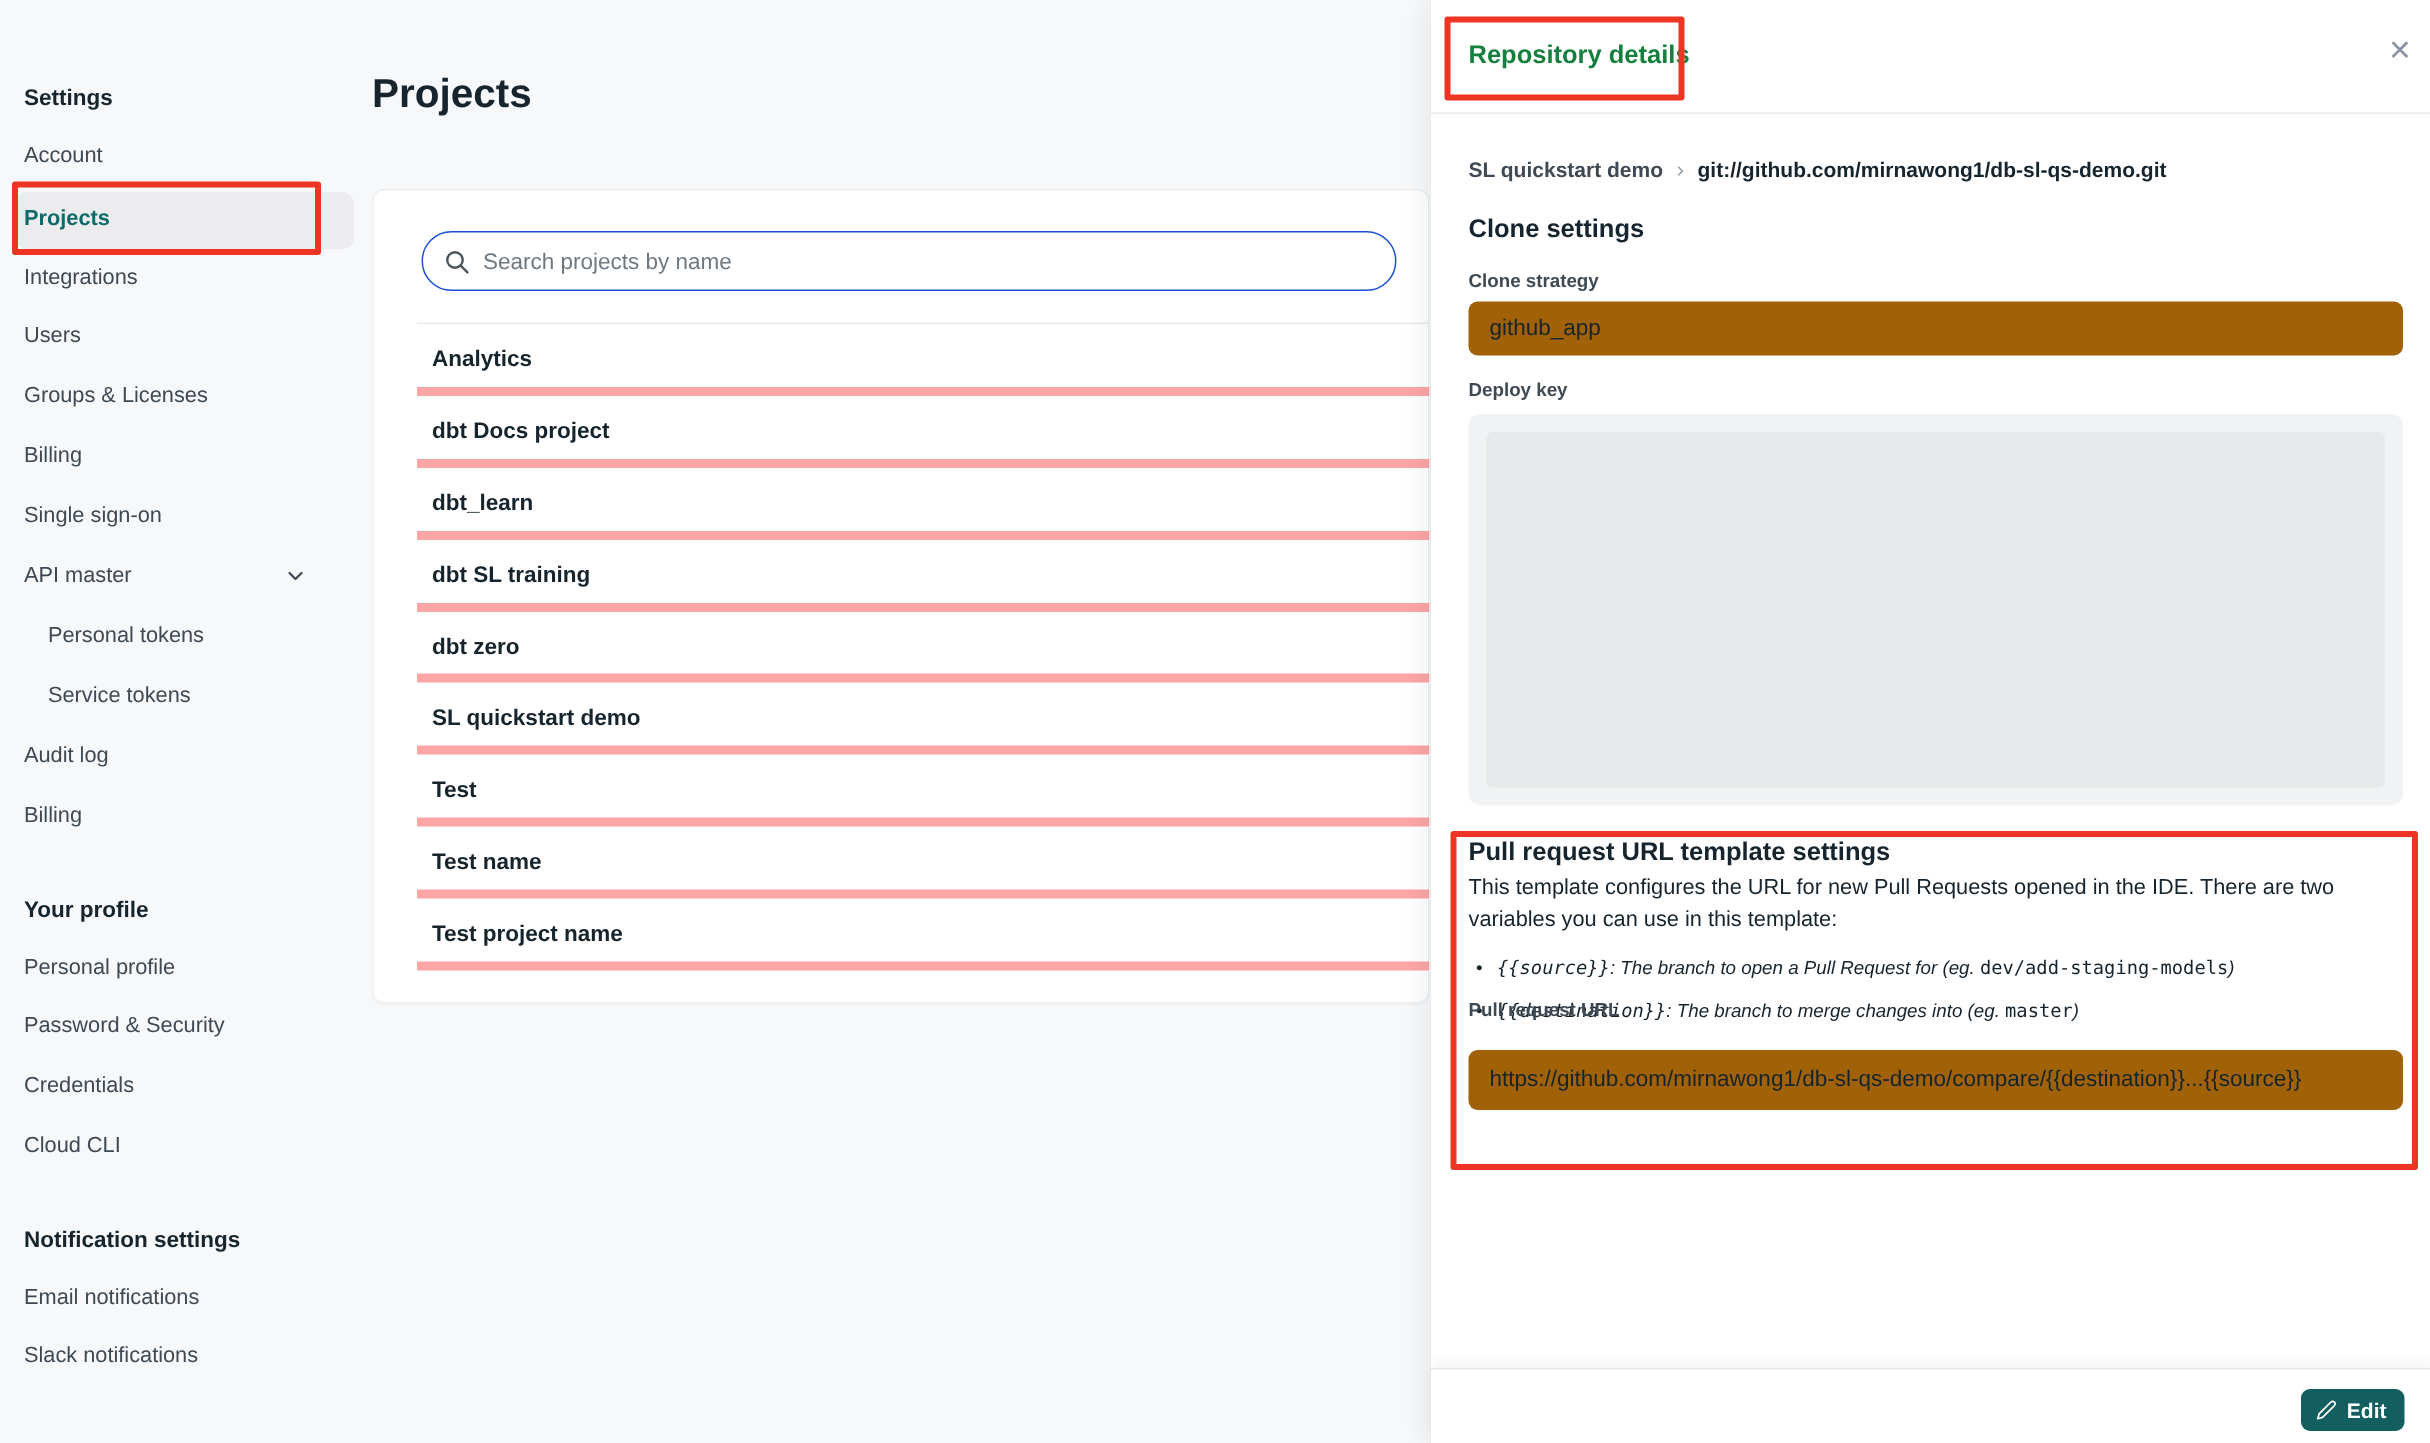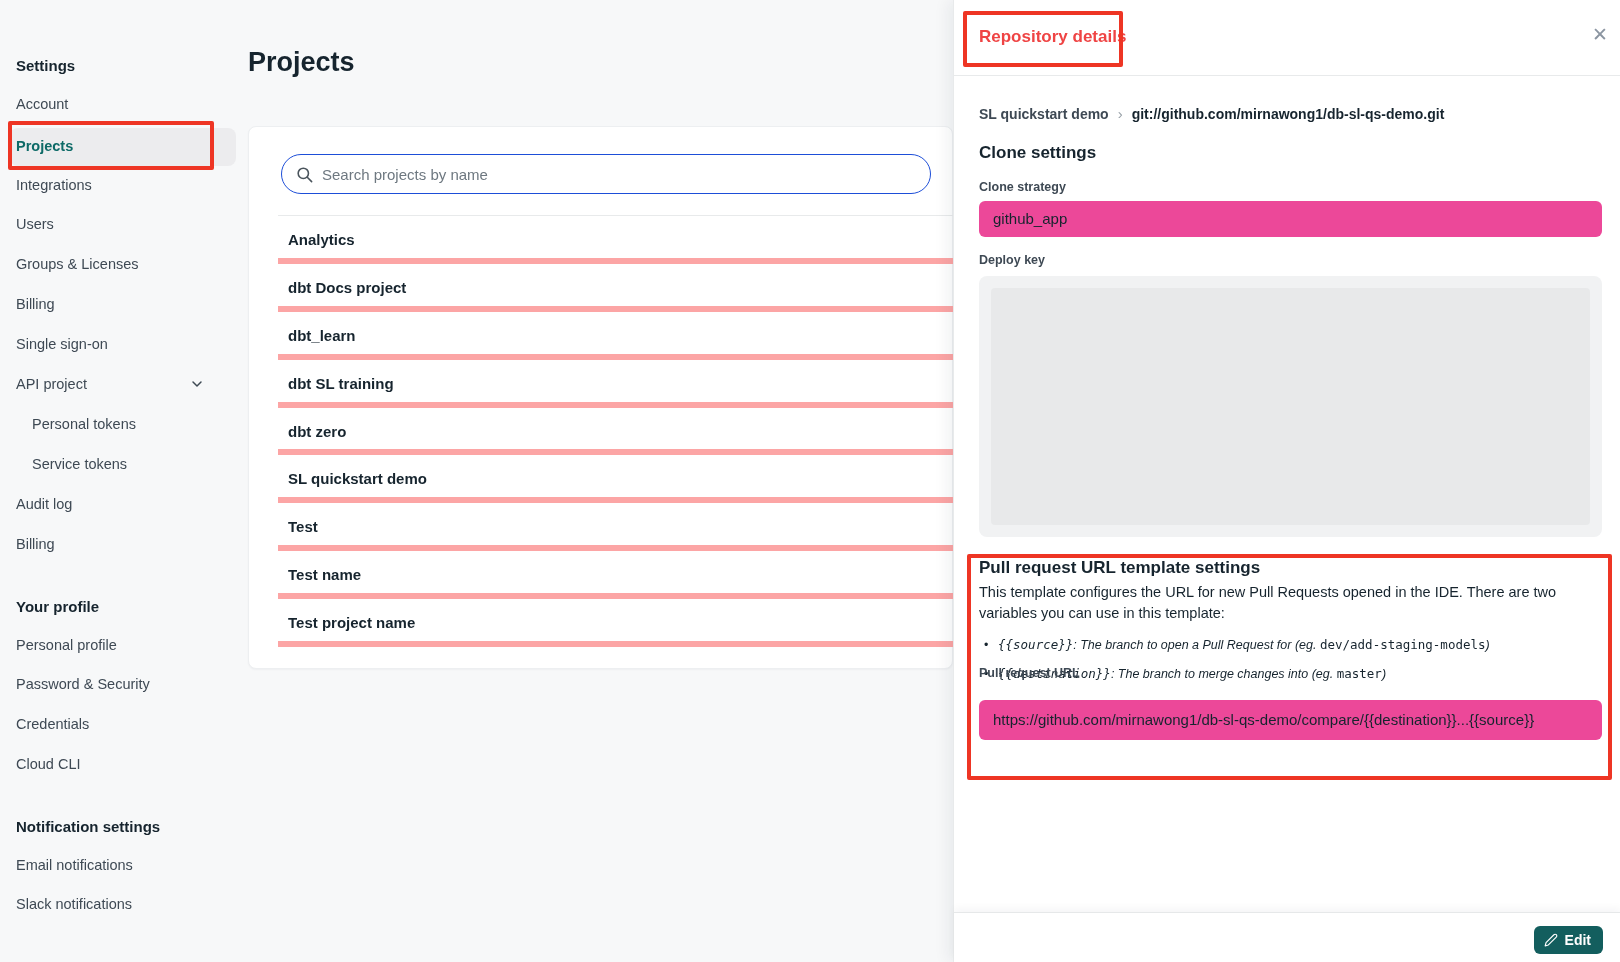--- a/index.html
+++ b/index.html
@@ -25,30 +25,30 @@
   .card { position:absolute; left:248px; top:126px; width:705px; height:543px; background:#ffffff; border:1px solid #edeff1; border-radius:8px; box-shadow:0 1px 2px rgba(22,36,46,0.04); }
   .searchbox { position:absolute; left:32px; top:27px; width:650px; height:40px; border:1px solid #1d4ed8; border-radius:20px; background:#fff; }
   .searchbox svg { position:absolute; left:13px; top:10px; }
   .searchbox input { position:absolute; left:40px; top:0; width:595px; height:38px; border:none; outline:none; font-family:"Liberation Sans",sans-serif; font-size:15px; color:#16242e; background:transparent; }
   .searchbox input::placeholder { color:#6e7880; }
   .plist { position:absolute; left:29px; top:88px; width:676px; border-top:1px solid #e8eaeb; }
   .prow { height:47.9px; line-height:47.9px; padding-left:10px; border-bottom:6px solid #fca5a5; font-size:15px; font-weight:700; color:#16242e; }
 
   
   .panel { position:absolute; left:953px; top:0; width:667px; height:962px; background:#ffffff; border-left:1px solid #e8eaeb; box-shadow:-6px 0 14px rgba(22,36,46,0.06); z-index:4; }
-  .panel-title { position:absolute; left:25px; top:27px; font-size:17px; font-weight:700; color:#ef4444; }
+  .panel-title { position:absolute; left:25px; top:27px; font-size:17px; font-weight:700; color:#15803d; }
   .panel-close { position:absolute; left:638px; top:24px; font-size:19px; color:#8b95a1; cursor:pointer; line-height:22px; }
   .panel-divider { position:absolute; left:0; top:75px; width:667px; height:1px; background:#e8eaeb; }
   .crumb { position:absolute; left:25px; top:105px; font-size:14px; font-weight:700; white-space:nowrap; }
   .crumb .proj { color:#3e4954; }
   .crumb .sep { color:#98a1a8; font-weight:400; font-size:15px; padding:0 9px; }
   .crumb .repo { color:#16242e; }
   .sec-heading { position:absolute; left:25px; font-size:17px; font-weight:700; color:#16242e; }
   .mini-label { position:absolute; left:25px; font-size:12.5px; font-weight:700; color:#3e4954;text-align:center; }
-  .gfield { position:absolute; left:25px; width:623px; background:#ec4899; border-radius:6px; font-size:15px; color:#16242e; }
+  .gfield { position:absolute; left:25px; width:623px; background:#a16207; border-radius:6px; font-size:15px; color:#16242e; }
   .gfield .val { padding-left:14px; }
   .deploy-outer { position:absolute; left:25px; top:276px; width:623px; height:261px; background:#f1f2f3; border-radius:8px; }
   .deploy-inner { position:absolute; left:12px; top:12px; width:599px; height:237px; background:#e8e9ea; border-radius:4px; }
   .pr-head { position:absolute; left:25px; top:558px; font-size:17px; font-weight:700; color:#16242e; }
   .pr-desc { position:absolute; left:25px; top:582px; width:622px; font-size:14.5px; line-height:21px; color:#16242e; }
   .pr-bullets { position:absolute; left:30px; top:625px; width:610px; list-style:none; }
   .pr-bullets li { font-size:12.5px; font-style:italic; color:#16242e; line-height:15.5px;margin-top:12px; }
   .pr-bullets li::before { content:"•"; display:inline-block; width:14px; font-style:normal; color:#16242e; }
   .mono-var { font-family:"DejaVu Sans Mono", monospace; font-style:italic; font-size:12.5px; }
   .mono-code { font-family:"DejaVu Sans Mono", monospace; font-style:normal; font-size:12.5px; }
@@ -66,21 +66,21 @@
 
     <div class="active-pill"></div>
     <div class="side-item active" style="top:136px">Projects</div>
     <div class="anno anno-projects"></div>
 
     <div class="side-item" style="top:175px">Integrations</div>
     <div class="side-item" style="top:214px">Users</div>
     <div class="side-item" style="top:254px">Groups &amp; Licenses</div>
     <div class="side-item" style="top:294px">Billing</div>
     <div class="side-item" style="top:334px">Single sign-on</div>
-    <div class="side-item" style="top:374px">API project</div>
+    <div class="side-item" style="top:374px">API master</div>
     <span class="chevron-down">
       <svg width="16" height="16" viewBox="0 0 24 24" fill="none" stroke="#3e4954" stroke-width="2.2" stroke-linecap="round" stroke-linejoin="round">
           <polyline points="6 9 12 15 18 9"></polyline>
         </svg>
     </span>
     <div class="side-item indent" style="top:414px">Personal tokens</div>
     <div class="side-item indent" style="top:454px">Service tokens</div>
     <div class="side-item" style="top:494px">Audit log</div>
     <div class="side-item" style="top:534px">Billing</div>
 

